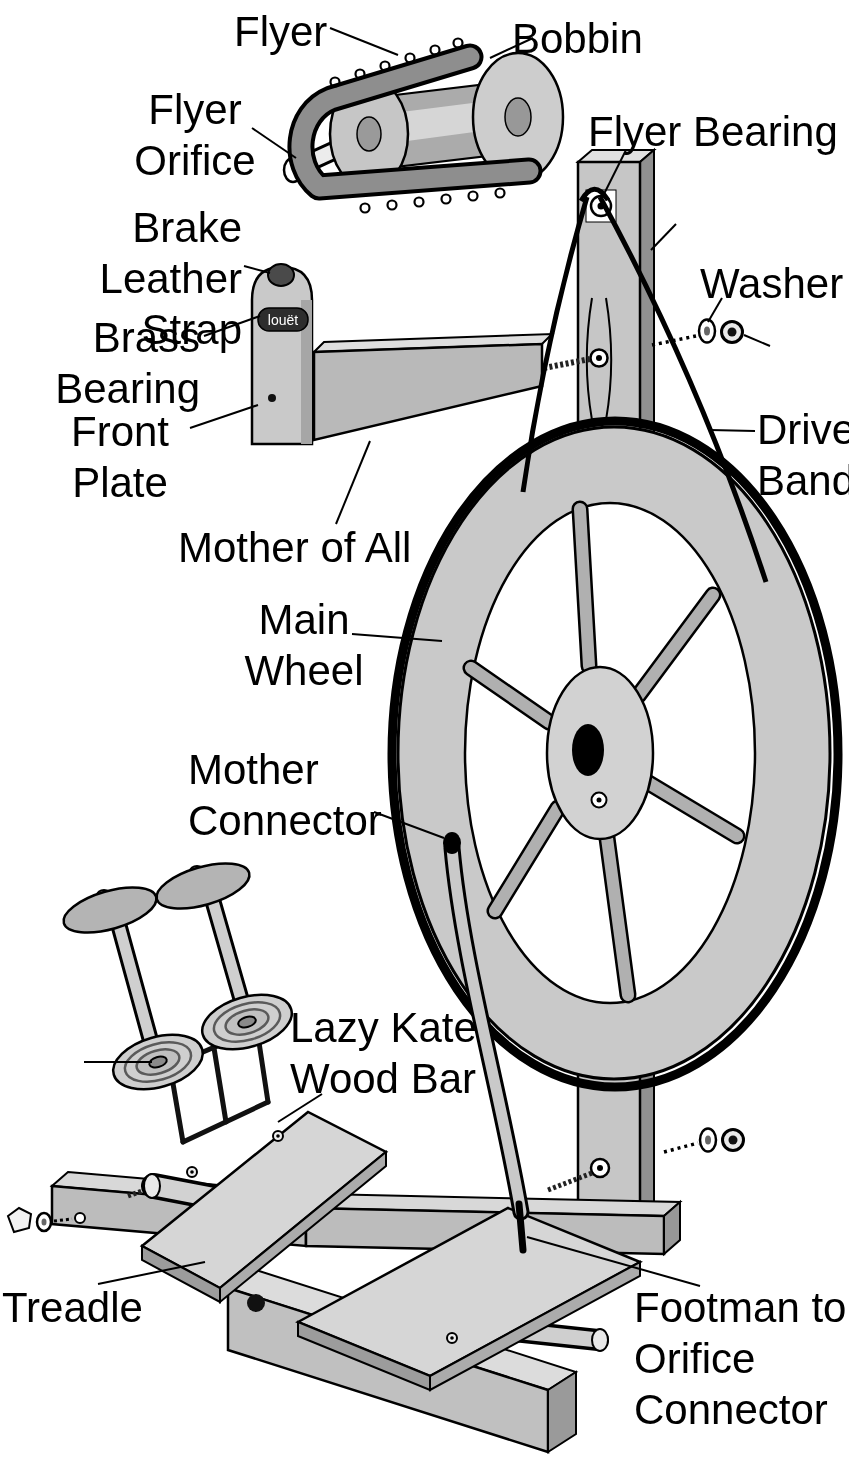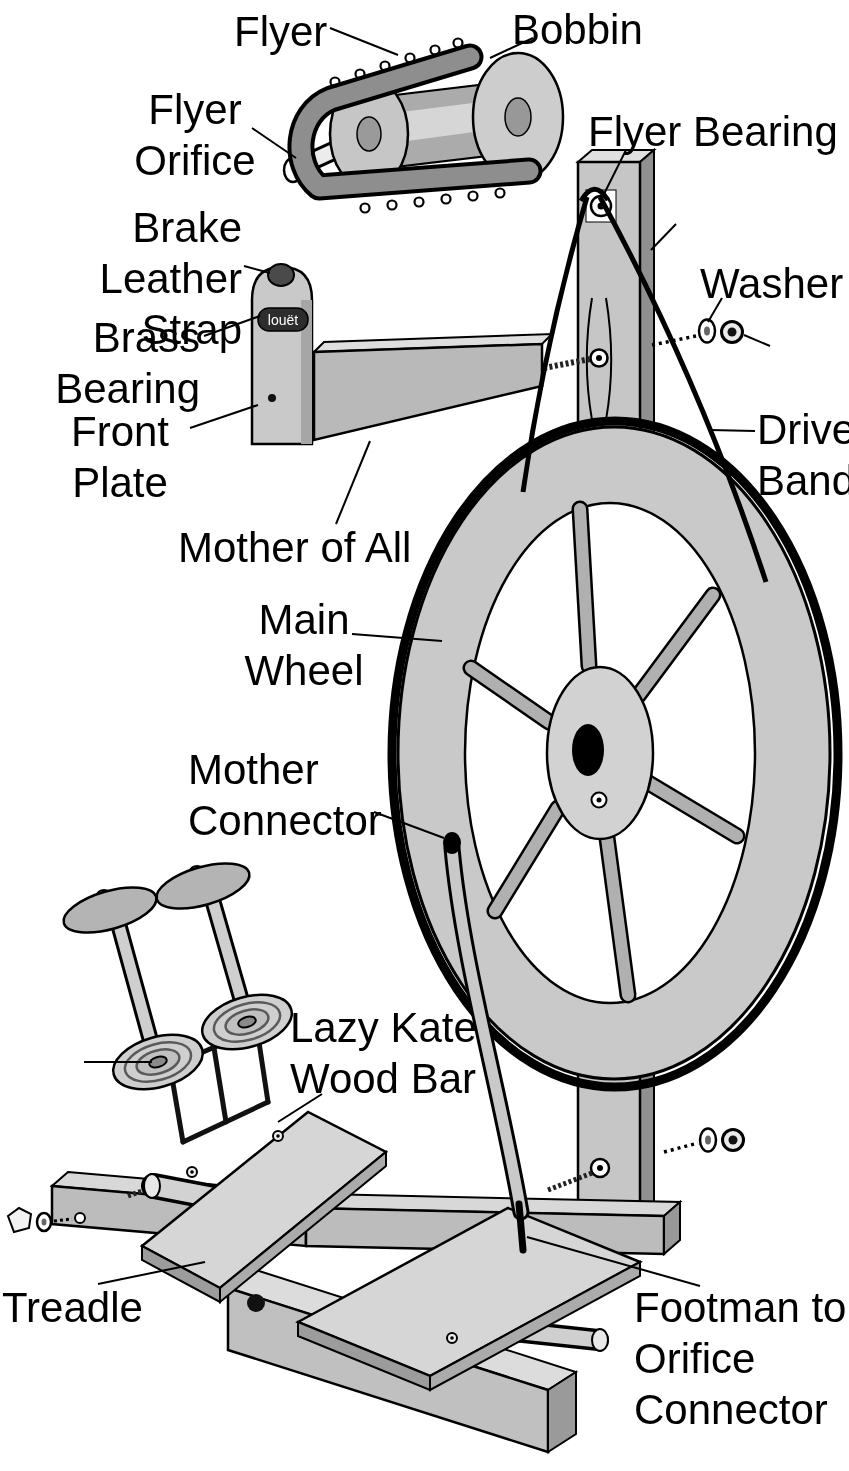--- a/index.html
+++ b/index.html
@@ -263,21 +263,21 @@
       <line class="leader" x1="352" y1="634" x2="442" y2="641"></line>
       <line class="leader" x1="374" y1="812" x2="444" y2="838"></line>
       <line class="leader" x1="322" y1="1094" x2="278" y2="1122"></line>
       <line class="leader" x1="84" y1="1062" x2="152" y2="1062"></line>
       <line class="leader" x1="98" y1="1284" x2="205" y2="1262"></line>
       <line class="leader" x1="700" y1="1286" x2="527" y2="1237"></line>
     </g>
   </svg>
 
   <div class="lbl" style="left:234px;top:6px">Flyer</div>
-  <div class="lbl" style="left:512px;top:4px">Bobbin</div>
+  <div class="lbl" style="left:512px;top:13px">Bobbin</div>
   <div class="lbl ta-c" style="left:130px;top:84px;width:130px">Flyer
 Orifice</div>
   <div class="lbl" style="left:588px;top:106px">Flyer Bearing</div>
   <div class="lbl ta-r" style="left:0px;top:202px;width:242px">Brake
 Leather Strap</div>
   <div class="lbl" style="left:700px;top:258px">Washer</div>
   <div class="lbl ta-r" style="left:28px;top:312px;width:172px">Brass
 Bearing</div>
   <div class="lbl ta-c" style="left:56px;top:406px;width:128px">Front
 Plate</div>

